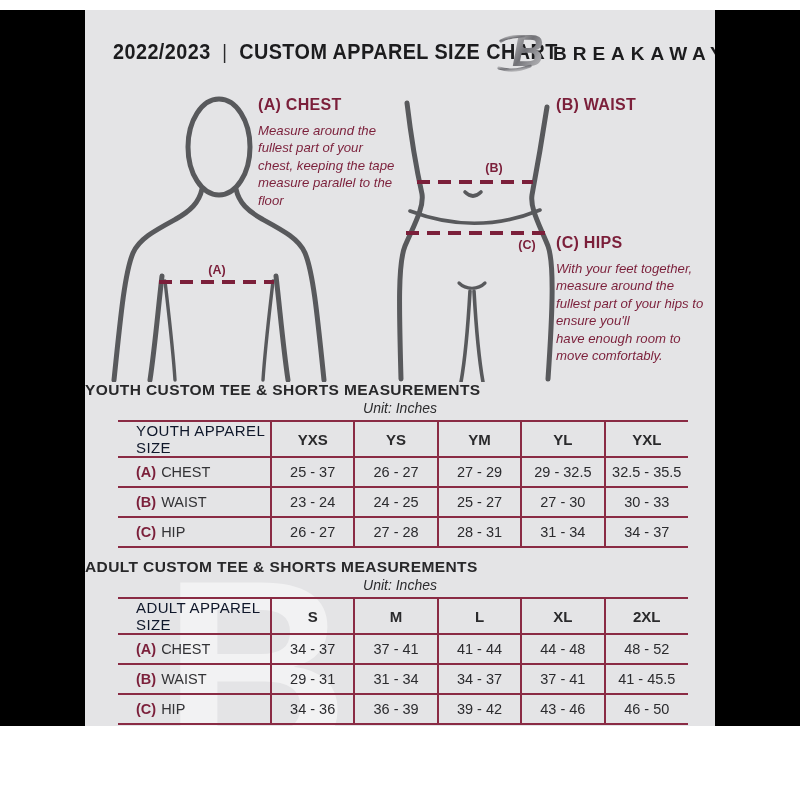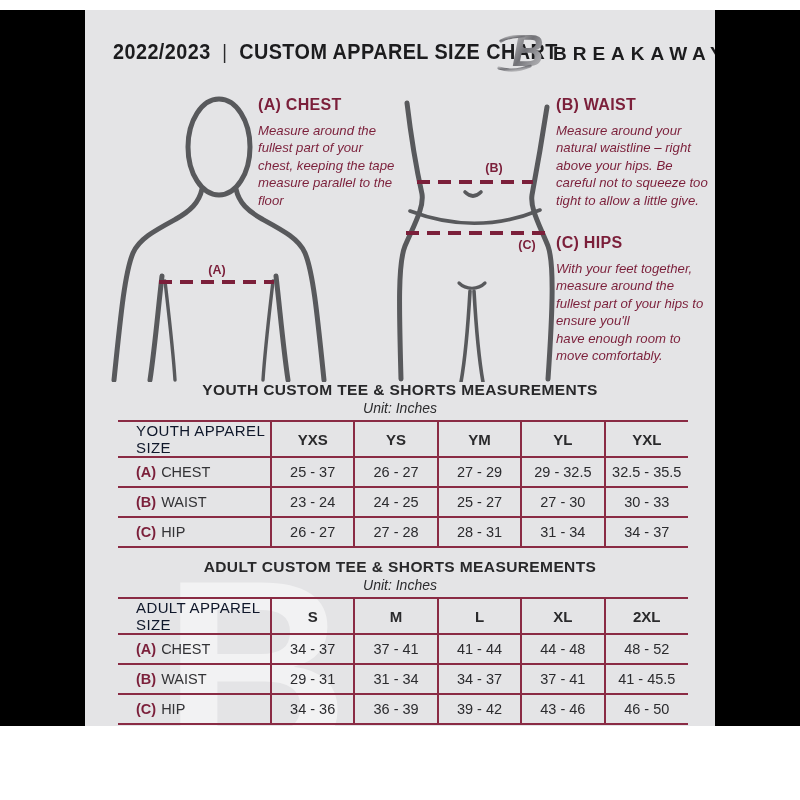--- a/index.html
+++ b/index.html
@@ -41,21 +41,21 @@
   .guide p{
     margin-top:8px;font-size:13.2px;font-style:italic;line-height:1.32;
     white-space:pre-line;
   }
   .guide.chest{left:258px;top:86px;width:142px;}
   .guide.waist{left:556px;top:86px;width:153px;}
   .guide.hips{left:556px;top:224px;width:153px;}
 
   
   .sec-title{
-    position:absolute;left:85px;width:630px;text-align:center;
+    position:absolute;left:85px;width:630px;text-align:left;
     font-size:15.5px;font-weight:bold;color:#28282a;letter-spacing:0.4px;z-index:2;
   }
   .sec-unit{
     position:absolute;left:85px;width:630px;text-align:center;
     font-size:14px;font-style:italic;color:#2c2c2e;z-index:2;
   }
   .yt-title{top:371px;} .yt-unit{top:390px;}
   .at-title{top:548px;} .at-unit{top:567px;}
 
   
@@ -152,21 +152,20 @@
       </g>
     </svg>
   </div>
 
   <div class="guide chest">
     <h3>(A) CHEST</h3>
     <p>Measure around the fullest part of your chest, keeping the tape measure parallel to the floor</p>
   </div>
   <div class="guide waist">
     <h3>(B) WAIST</h3>
-    <p>Measure around your natural waistline – right above your hips. Be careful not to squeeze too tight to allow a little give.</p>
   </div>
   <div class="guide hips">
     <h3>(C) HIPS</h3>
     <p>With your feet together, measure around the fullest part of your hips to ensure you'll
 have enough room to move comfortably.</p>
   </div>
 
   <div class="watermark">B</div>
 
   <div class="sec-title yt-title">YOUTH CUSTOM TEE &amp; SHORTS MEASUREMENTS</div>

